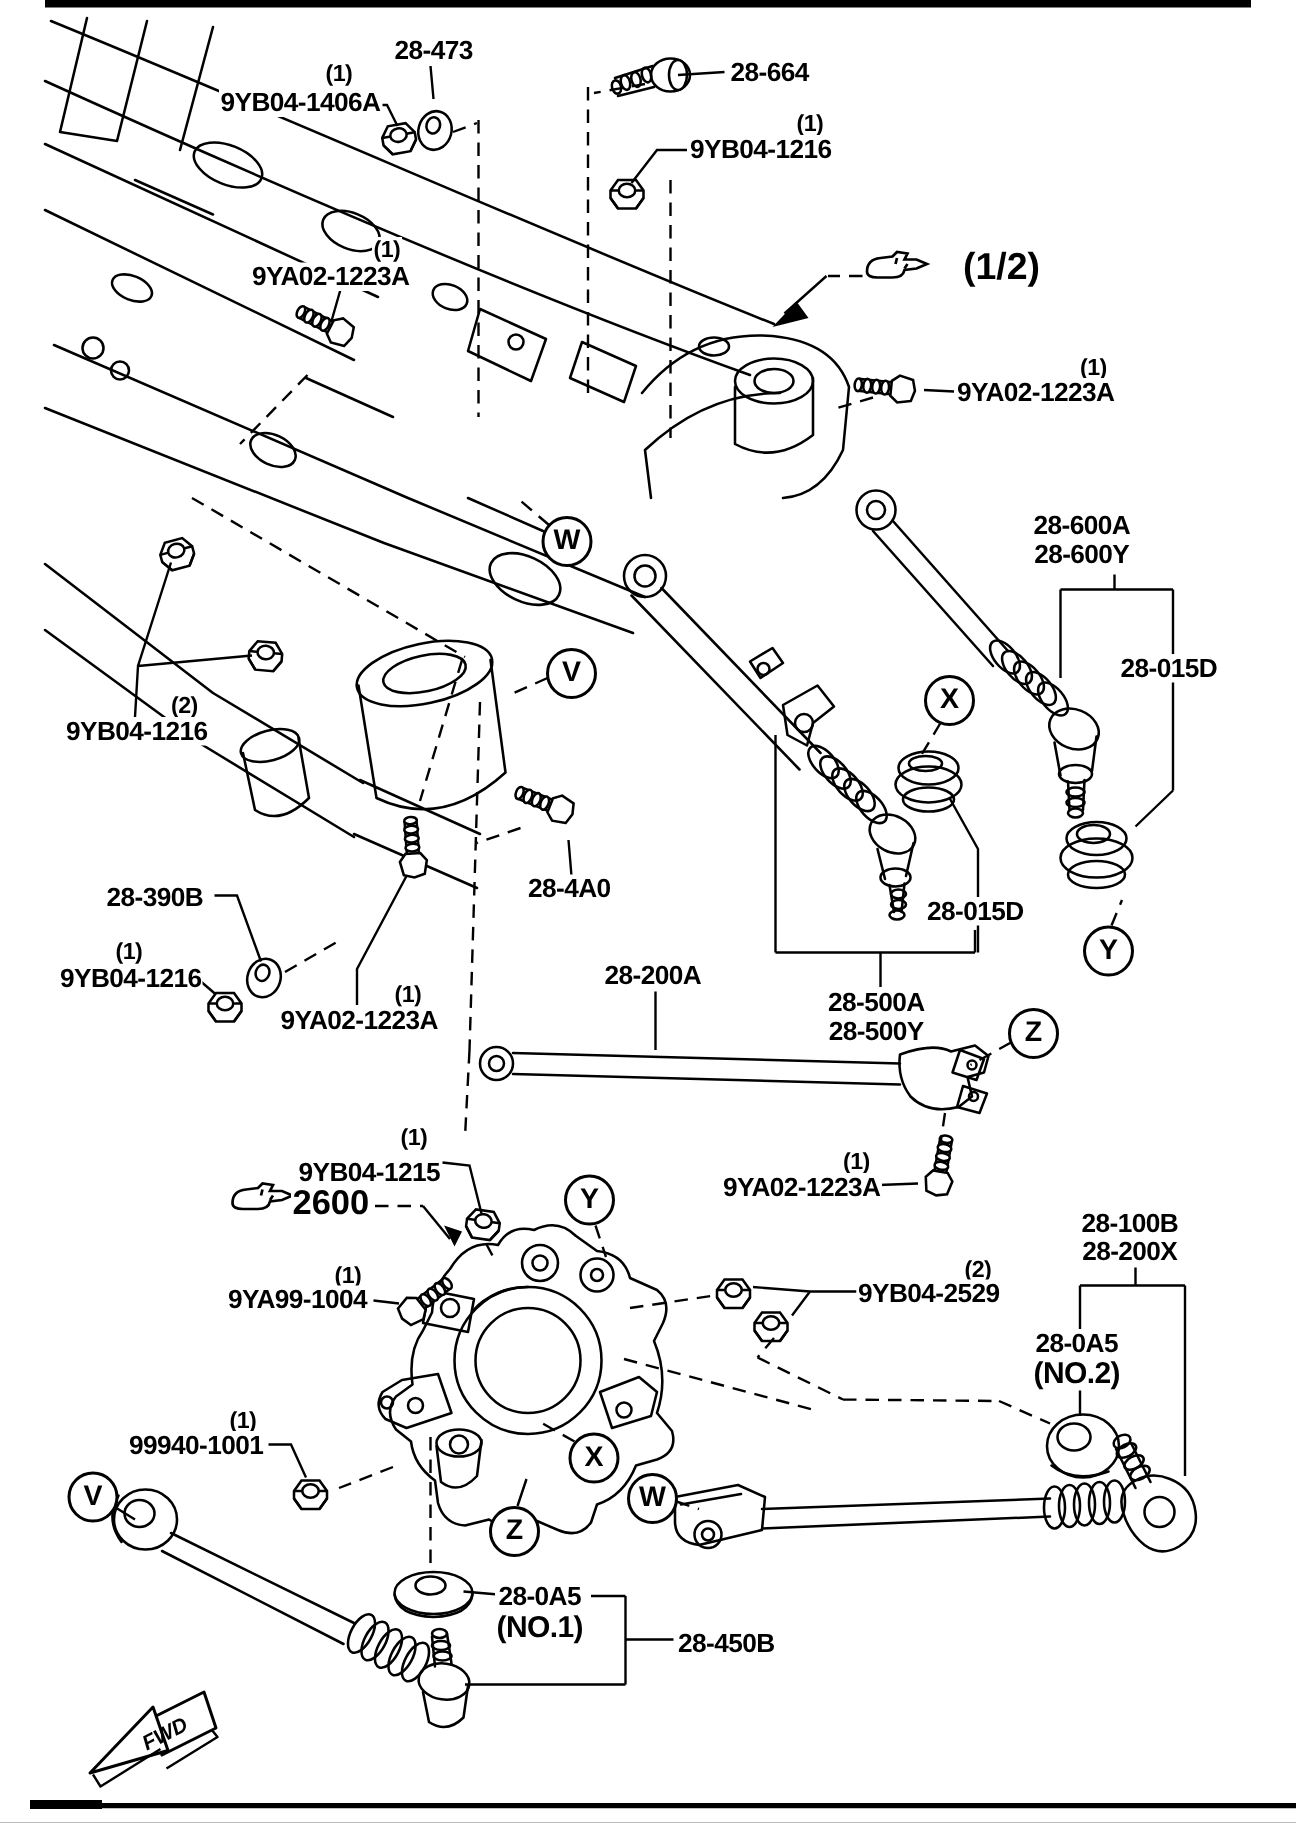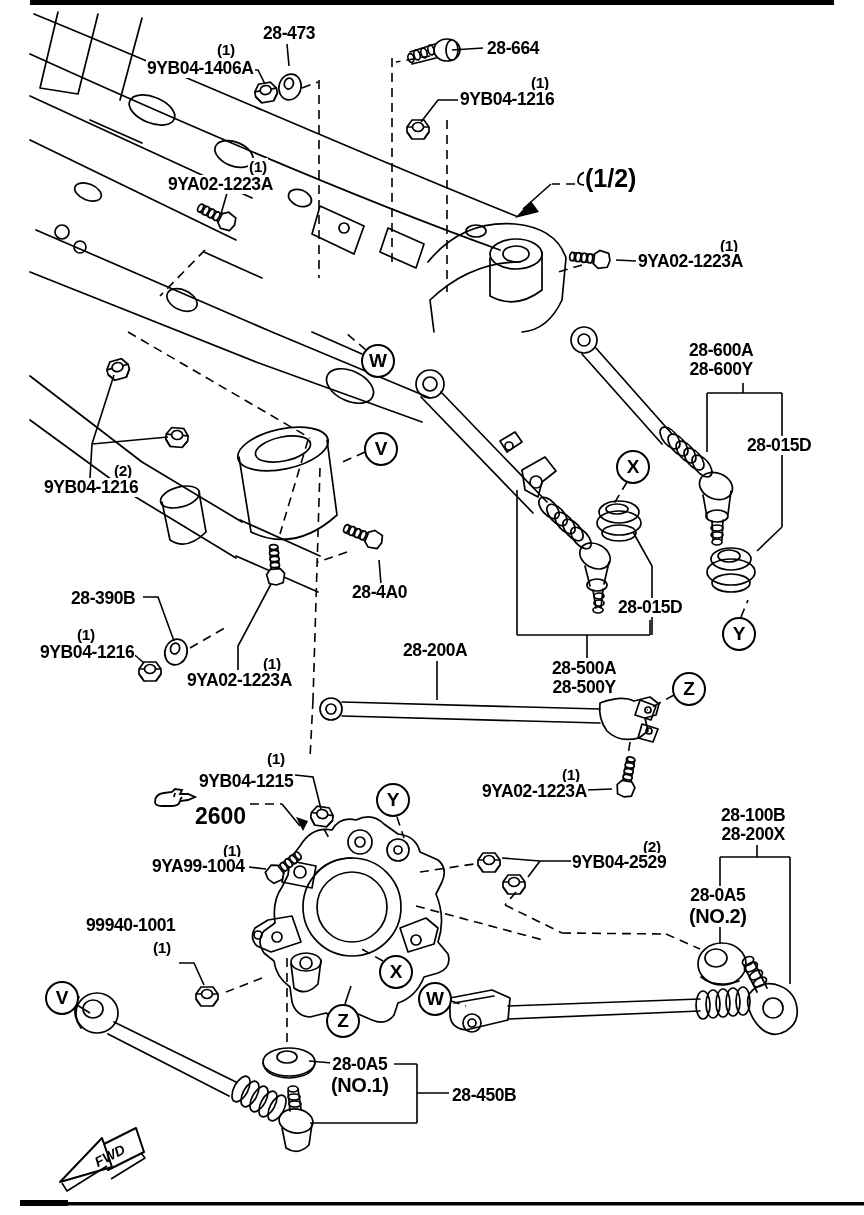--- a/index.html
+++ b/index.html
@@ -3,21 +3,21 @@
 <meta charset="utf-8">
 <style>
   html,body{margin:0;padding:0;background:#888;}
   #stage{position:relative;width:864px;height:1215px;background:#fff;overflow:hidden;
          font-family:"Liberation Sans",sans-serif;}
   #art{position:absolute;left:0;top:0;}
   .lbl{position:absolute;font:bold 17.5px/1.1 "Liberation Sans",sans-serif;
        letter-spacing:-0.4px;color:#000;background:#fff;padding:0 1px;white-space:nowrap;z-index:5;}
   .qty{font-size:15.5px;}
   .big{font-size:25px;letter-spacing:0;}
-  .mid{font-size:23px;letter-spacing:0;margin-top:15px;}
+  .mid{font-size:23px;letter-spacing:0;}
   .sub{font-size:20px;}
   .ctr{text-align:center;}
   .callout{position:absolute;box-sizing:border-box;width:34px;height:34px;border:2.6px solid #000;
            border-radius:50%;background:#fff;font:bold 19px/29px "Liberation Sans",sans-serif;
            text-align:center;color:#000;z-index:6;}
 </style>
 </head>
 <body>
 
 <div id="stage">
@@ -324,21 +324,21 @@
 <div class="lbl" style="left:146px;top:59px">9YB04-1406A</div>
 
 <div class="lbl" style="left:486px;top:39px">28-664</div>
 
 <div class="lbl qty" style="left:530px;top:74px">(1)</div>
 <div class="lbl" style="left:459px;top:90px">9YB04-1216</div>
 
 <div class="lbl qty" style="left:248px;top:158px">(1)</div>
 <div class="lbl" style="left:167px;top:175px">9YA02-1223A</div>
 
-<div class="lbl big" style="left:584px;top:165px">(1/2)</div>
+<div class="lbl big" style="left:641px;top:165px">(1/2)</div>
 
 <div class="lbl qty" style="left:719px;top:237px">(1)</div>
 <div class="lbl" style="left:637px;top:252px">9YA02-1223A</div>
 
 <div class="lbl ctr" style="left:688px;top:341px">
   <div>28-600A</div>
   <div>28-600Y</div>
 </div>
 
 <div class="lbl" style="left:746px;top:436px">28-015D</div>
@@ -383,21 +383,21 @@
 
 <div class="lbl qty" style="left:642px;top:838px">(2)</div>
 <div class="lbl" style="left:571px;top:853px">9YB04-2529</div>
 
 <div class="lbl ctr" style="left:688px;top:886px">
   <div>28-0A5</div>
   <div class="sub">(NO.2)</div>
 </div>
 
 <div class="lbl qty" style="left:152px;top:939px">(1)</div>
-<div class="lbl" style="left:85px;top:916px">99940-1001</div>
+<div class="lbl" style="left:85px;top:954px">99940-1001</div>
 
 <div class="lbl ctr" style="left:330px;top:1055px">
   <div>28-0A5</div>
   <div class="sub">(NO.1)</div>
 </div>
 
 <div class="lbl" style="left:451px;top:1086px">28-450B</div>
 
 <div class="callout" style="left:361px;top:344px">W</div>
 <div class="callout" style="left:364px;top:432px">V</div>

